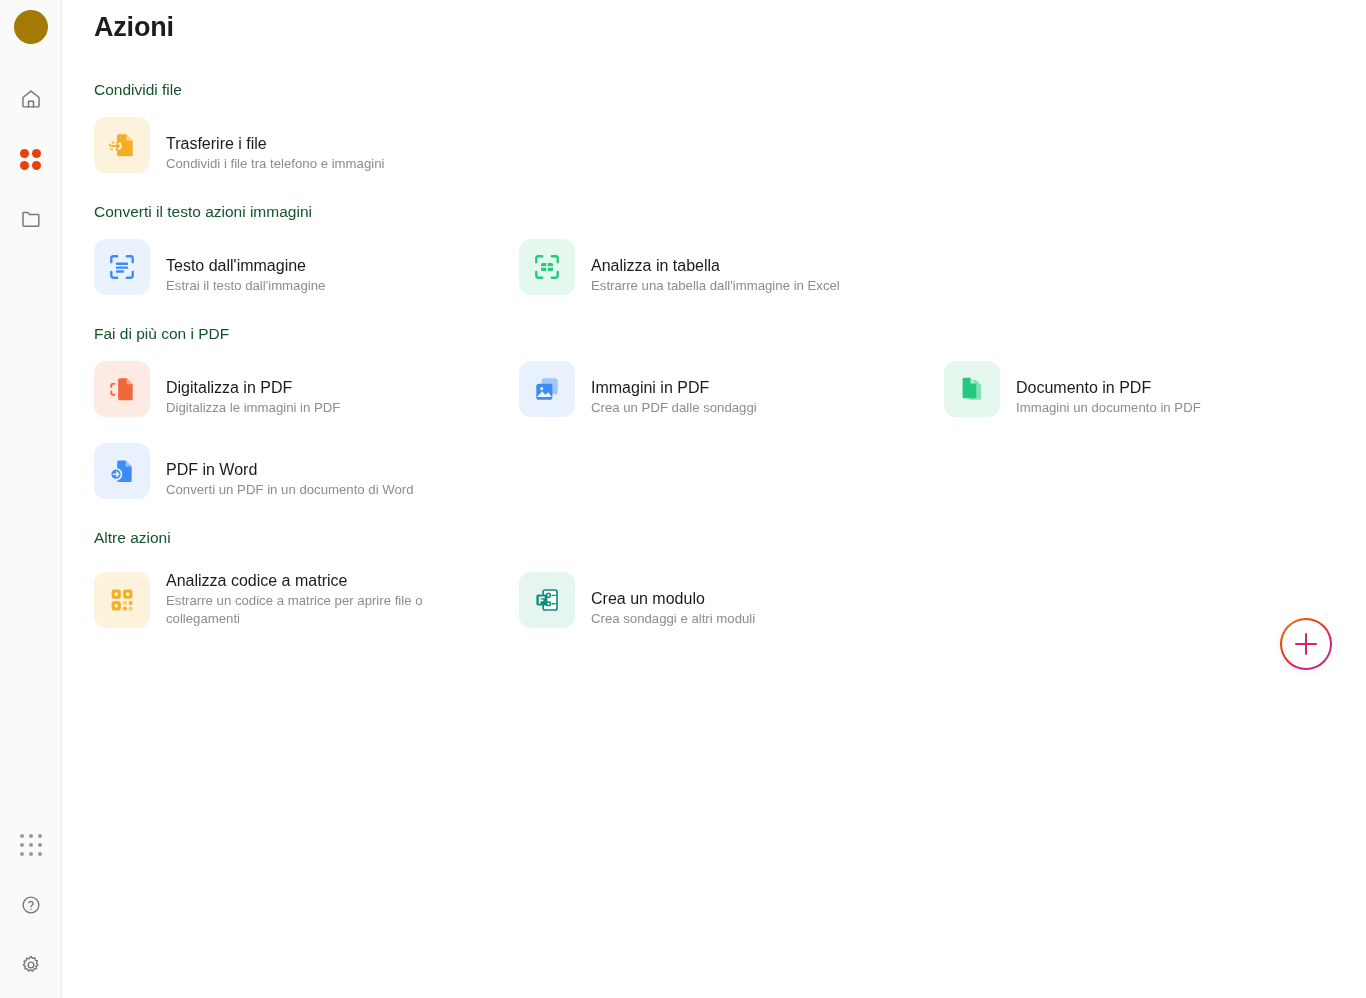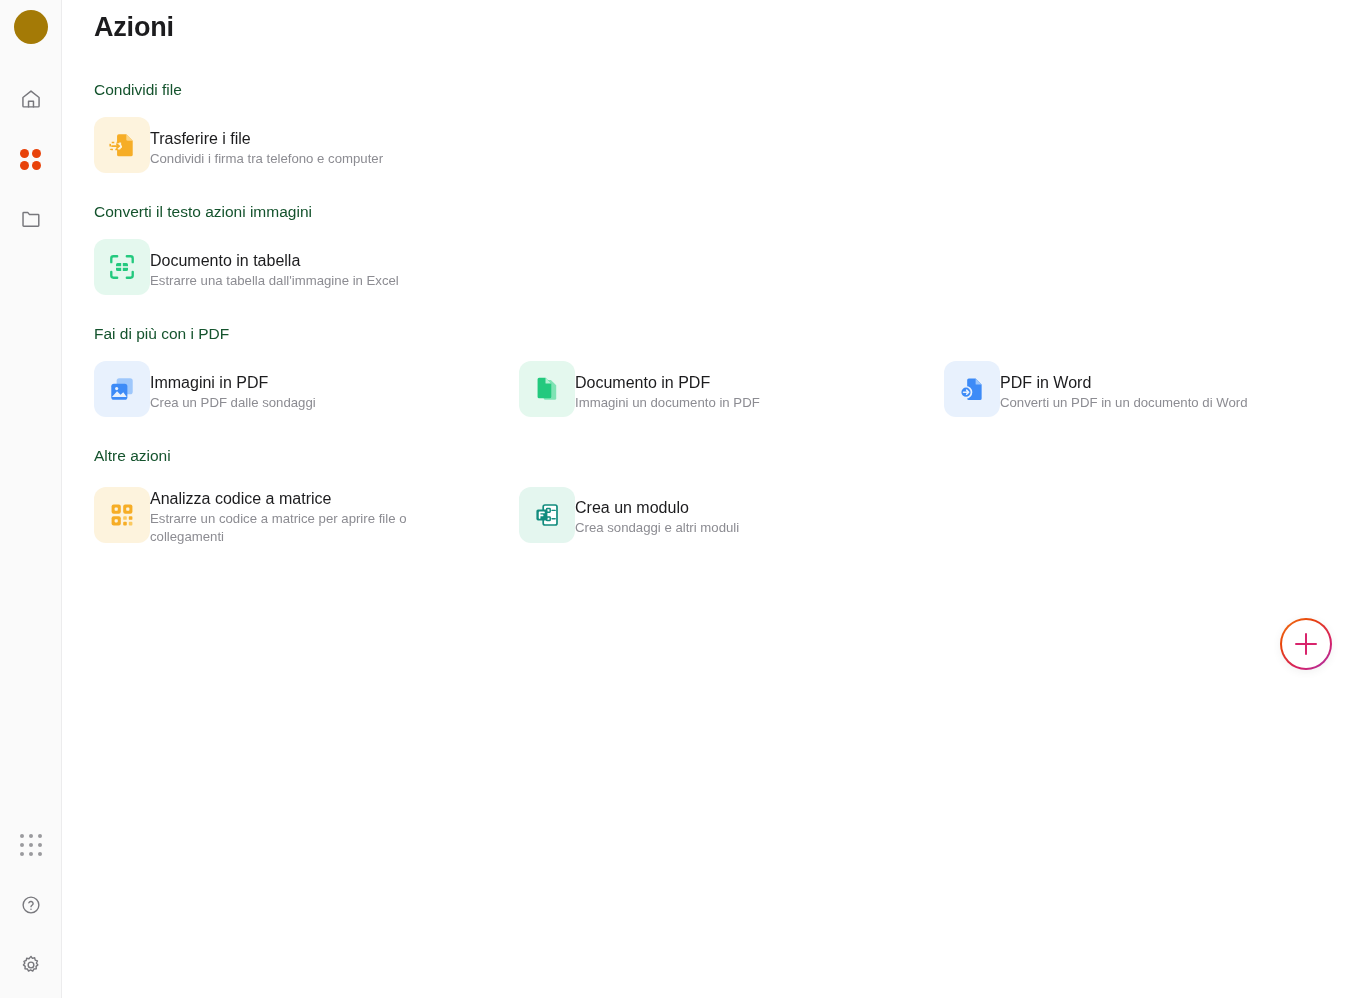--- a/index.html
+++ b/index.html
@@ -66,22 +66,22 @@
     color: #14532d;
     margin-bottom: 10px;
   }
   .grid {
     display: grid;
     grid-template-columns: 425px 425px 425px;
     row-gap: 10px;
   }
   .card {
     display: flex;
-    align-items: center;
-    gap: 0;
+    align-items: flex-end;
+    gap: 16px;
     padding: 8px 6px 8px 0;
     cursor: pointer;
     border-radius: 8px;
   }
   .tile {
     width: 56px; height: 56px;
     border-radius: 12px;
     flex: 0 0 56px;
     display: flex;
     align-items: center;
@@ -214,62 +214,97 @@
                 <svg width="30" height="30" viewBox="0 0 28 28" fill="none">
                   <path d="M11 4h7l6 6v13a1.6 1.6 0 0 1-1.6 1.6H11A1.6 1.6 0 0 1 9.4 23V5.6A1.6 1.6 0 0 1 11 4z" fill="#f6ad26"></path>
                   <path d="M18 4l6 6h-4.6A1.4 1.4 0 0 1 18 8.6z" fill="#fdd483"></path>
                   <rect x="3" y="11.6" width="11" height="6.6" rx="1.4" fill="#fdf3dd" stroke="#f6ad26" stroke-width="1.5" stroke-dasharray="2.4 2.2"></rect>
                   <path d="M4.6 15h6.6M9.2 13.1 11.4 15l-2.2 1.9" stroke="#f6ad26" stroke-width="1.6" stroke-linecap="round" stroke-linejoin="round" fill="none"></path>
                 </svg>
               </span>
             </span>
             <div class="card-text">
               <div class="card-title">Trasferire i file</div>
-              <div class="card-desc">Condividi i firma tra telefono e computer</div>
+              <div class="card-desc">Condividi i file tra telefono e immagini</div>
             </div>
           </div>
 
         </div>
       </section>
 
       <section class="section sec-ocr">
         <div class="section-title">Converti il testo azioni immagini</div>
         <div class="grid">
 
+          <div class="card">
+            <span class="tile" style="background:#eaf2fe">
+              <span>
+                <svg width="30" height="30" viewBox="0 0 28 28" fill="none" stroke="#3d8bf7" stroke-width="2.2" stroke-linecap="round" stroke-linejoin="round">
+                  <path d="M4 9.5V6a2 2 0 0 1 2-2h3.5"></path>
+                  <path d="M18.5 4H22a2 2 0 0 1 2 2v3.5"></path>
+                  <path d="M24 18.5V22a2 2 0 0 1-2 2h-3.5"></path>
+                  <path d="M9.5 24H6a2 2 0 0 1-2-2v-3.5"></path>
+                  <path d="M9.3 11h9.4M9.3 14.6h9.4M9.3 18.2h5.6"></path>
+                </svg>
+              </span>
+            </span>
+            <div class="card-text">
+              <div class="card-title">Testo dall'immagine</div>
+              <div class="card-desc">Estrai il testo dall'immagine</div>
+            </div>
+          </div>
 
           <div class="card">
             <span class="tile" style="background:#e4f8ee">
               <span>
                 <svg width="30" height="30" viewBox="0 0 28 28" fill="none">
                   <g stroke="#23c97e" stroke-width="2.2" stroke-linecap="round" stroke-linejoin="round">
                     <path d="M4 9.5V6a2 2 0 0 1 2-2h3.5"></path>
                     <path d="M18.5 4H22a2 2 0 0 1 2 2v3.5"></path>
                     <path d="M24 18.5V22a2 2 0 0 1-2 2h-3.5"></path>
                     <path d="M9.5 24H6a2 2 0 0 1-2-2v-3.5"></path>
                   </g>
                   <rect x="8.4" y="10.2" width="11.2" height="7.6" rx="1.4" fill="#23c97e"></rect>
                   <path d="M8.4 14h11.2" stroke="#e4f8ee" stroke-width="1.5"></path>
                   <path d="M14 10.2v7.6" stroke="#e4f8ee" stroke-width="1.5"></path>
                 </svg>
               </span>
             </span>
             <div class="card-text">
-              <div class="card-title">Documento in tabella</div>
+              <div class="card-title">Analizza in tabella</div>
               <div class="card-desc">Estrarre una tabella dall'immagine in Excel</div>
             </div>
           </div>
 
         </div>
       </section>
 
       <section class="section sec-pdf">
         <div class="section-title">Fai di più con i PDF</div>
         <div class="grid">
 
 
+          <div class="card">
+            <span class="tile" style="background:#fdeae3">
+              <span>
+                <svg width="30" height="30" viewBox="0 0 28 28" fill="none">
+                  <path d="M12 4h6.4L24 9.6V23a1.6 1.6 0 0 1-1.6 1.6H12A1.6 1.6 0 0 1 10.4 23V5.6A1.6 1.6 0 0 1 12 4z" fill="#f2663c"></path>
+                  <path d="M18.4 4 24 9.6h-5.1a.5.5 0 0 1-.5-.5z" fill="#f9ab8f"></path>
+                  <g stroke="#f2663c" stroke-width="1.8" stroke-linecap="round" fill="none">
+                    <path d="M4 12.2v-1.6a1.4 1.4 0 0 1 1.4-1.4H7"></path>
+                    <path d="M4 16.4V18a1.4 1.4 0 0 0 1.4 1.4H7"></path>
+                  </g>
+                </svg>
+              </span>
+            </span>
+            <div class="card-text">
+              <div class="card-title">Digitalizza in PDF</div>
+              <div class="card-desc">Digitalizza le immagini in PDF</div>
+            </div>
+          </div>
 
           <div class="card">
             <span class="tile" style="background:#e8f1fd">
               <span>
                 <svg width="30" height="30" viewBox="0 0 28 28" fill="none">
                   <rect x="9" y="4" width="15" height="15" rx="2.4" fill="#9ec7fb"></rect>
                   <rect x="4" y="9" width="15" height="15" rx="2.4" fill="#3d8bf7"></rect>
                   <circle cx="9" cy="13.6" r="1.5" fill="#e8f1fd"></circle>
                   <path d="M4.6 21.4 9.4 16l3.2 3.4 2.6-2.4 3.2 4.4z" fill="#e8f1fd"></path>
                 </svg>

